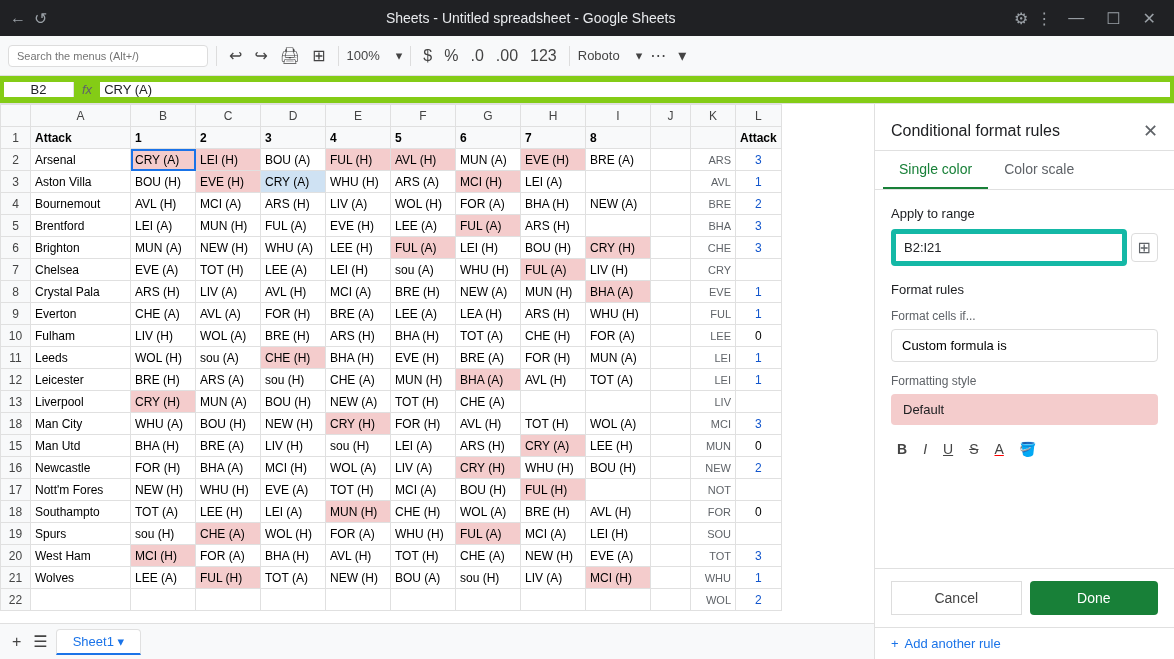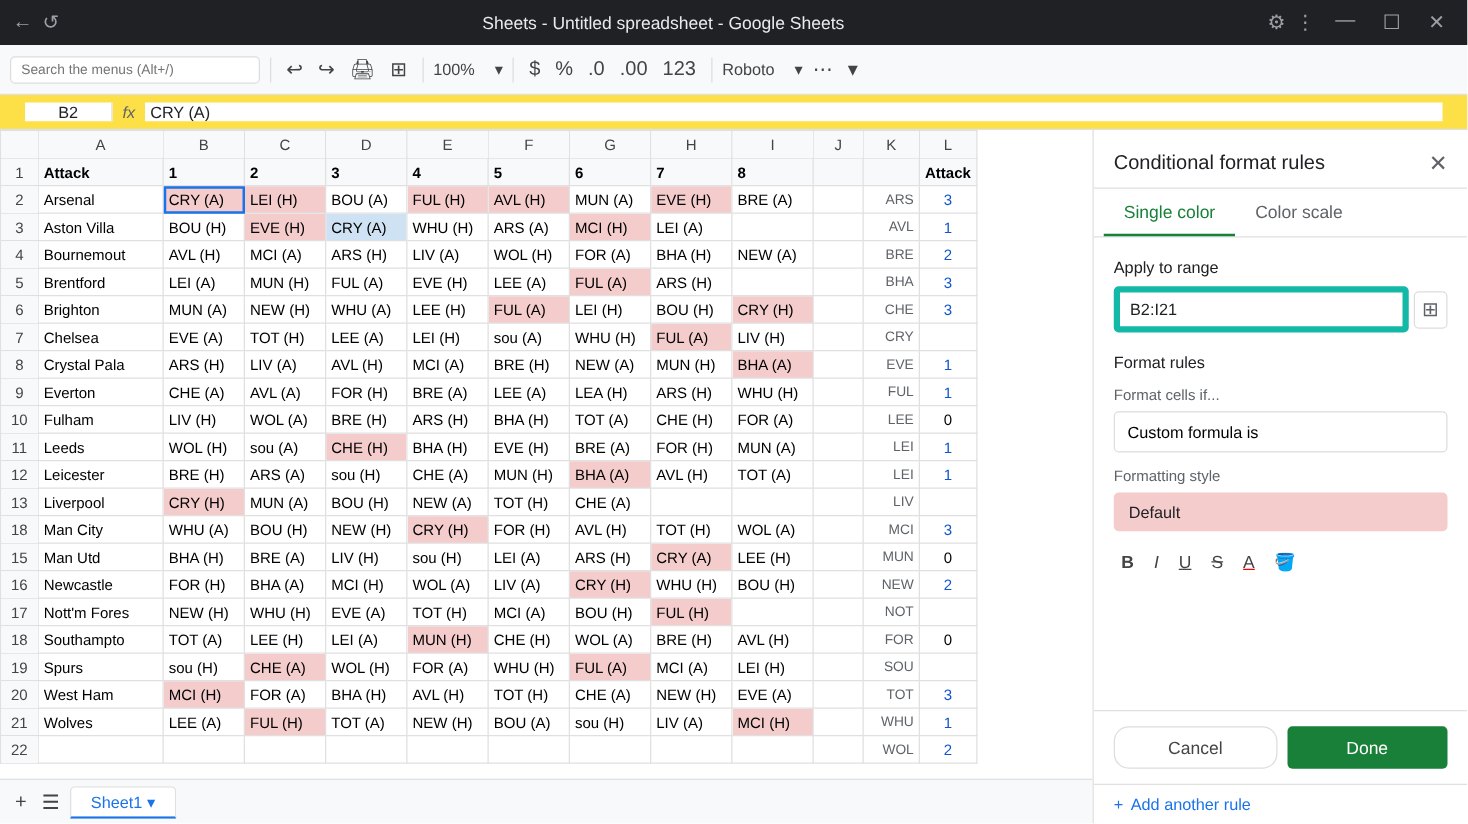--- a/index.html
+++ b/index.html
@@ -23,22 +23,22 @@
     .toolbar-search {
       background: #fff; border: 1px solid #ddd; border-radius: 4px;
       padding: 4px 8px; width: 200px; font-size: 11px; color: #5f6368;
     }
     .toolbar-sep { width: 1px; height: 20px; background: #ddd; margin: 0 4px; }
     .toolbar-btn { background: none; border: none; cursor: pointer; color: #444; font-size: 16px; padding: 4px; border-radius: 3px; }
     .zoom-display { font-size: 13px; color: #444; display: flex; align-items: center; gap: 16px; cursor: pointer; }
 
     
     .formula-bar {
-      display: flex; align-items: center; background: #fde047; border-bottom: 1px solid #e0e0e0;
-      height: 28px; padding: 0 20px; flex-shrink: 0;
+      display: flex; align-items: center; background: #84cc16; border-bottom: 1px solid #e0e0e0;
+      height: 28px; padding: 0 4px; flex-shrink: 0;
     }
     .cell-ref-box {
       width: 70px; border: none; border-right: 1px solid #e0e0e0; text-align: center;
       font-size: 13px; color: #202124; padding: 0 4px;
     }
     .fx-icon { padding: 0 8px; color: #5f6368; font-style: italic; font-size: 13px; }
     .formula-input { flex: 1; border: none; outline: none; font-size: 13px; color: #202124; padding: 0 4px; }
 
     
     .main { display: flex; flex: 1; overflow: hidden; }
@@ -128,21 +128,21 @@
     }
     .format-toolbar { display: flex; align-items: center; gap: 4px; margin-bottom: 16px; }
     .fmt-btn {
       background: none; border: none; cursor: pointer; color: #444;
       font-size: 14px; padding: 4px 6px; border-radius: 3px;
     }
 
     
     .panel-footer { padding: 12px 16px; border-top: 1px solid #e0e0e0; display: flex; gap: 8px; }
     .btn-cancel {
-      flex: 1; padding: 8px; border: 1px solid #ddd; border-radius: 12px;
+      flex: 1; padding: 8px; border: 1px solid #ddd; border-radius: 0;
       background: #fff; cursor: pointer; font-size: 14px; color: #444;
     }
     .btn-done {
       flex: 1; padding: 8px; border: none; border-radius: 4px;
       background: #188038; cursor: pointer; font-size: 14px; color: #fff; font-weight: 500;
     }
 
     
     .add-rule-row {
       padding: 8px 16px; display: flex; align-items: center; gap: 6px;

